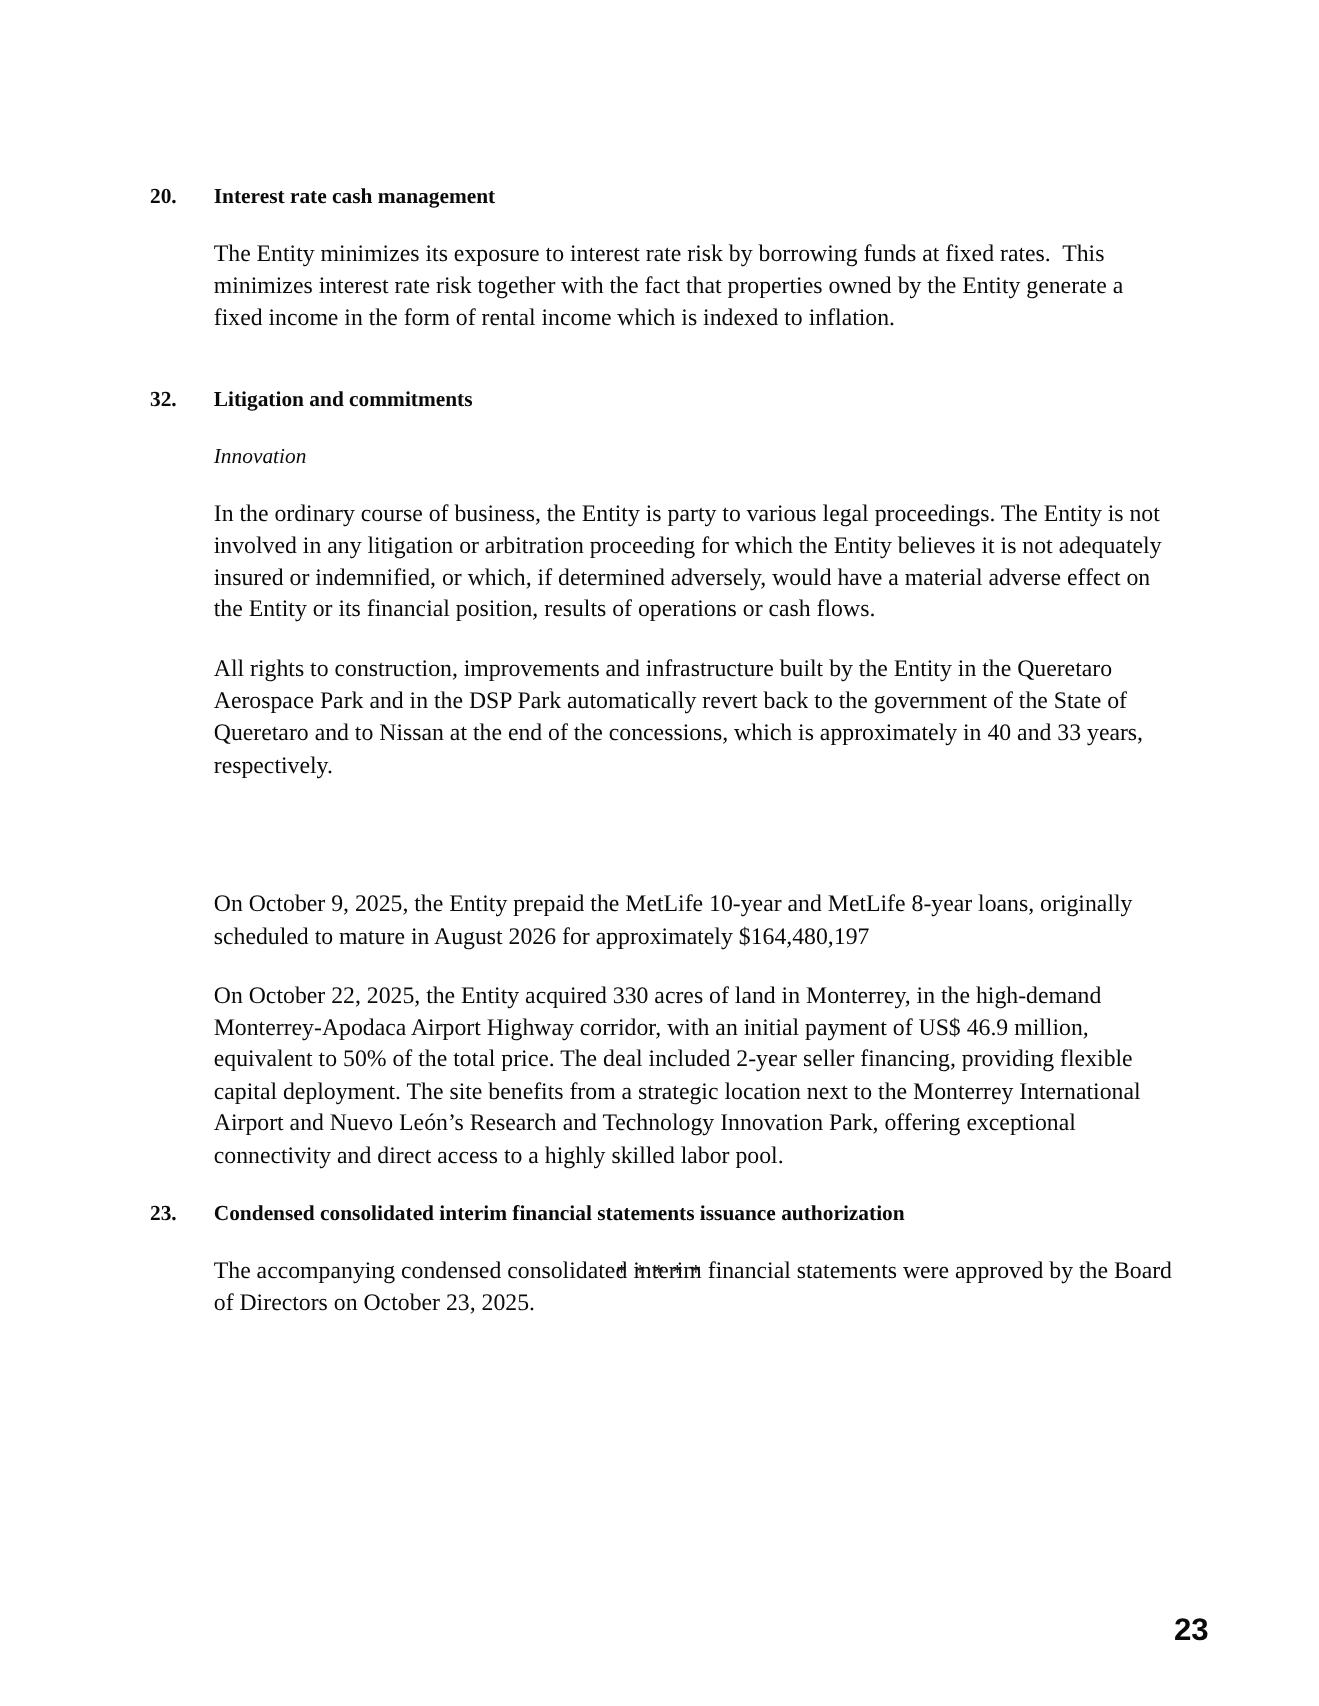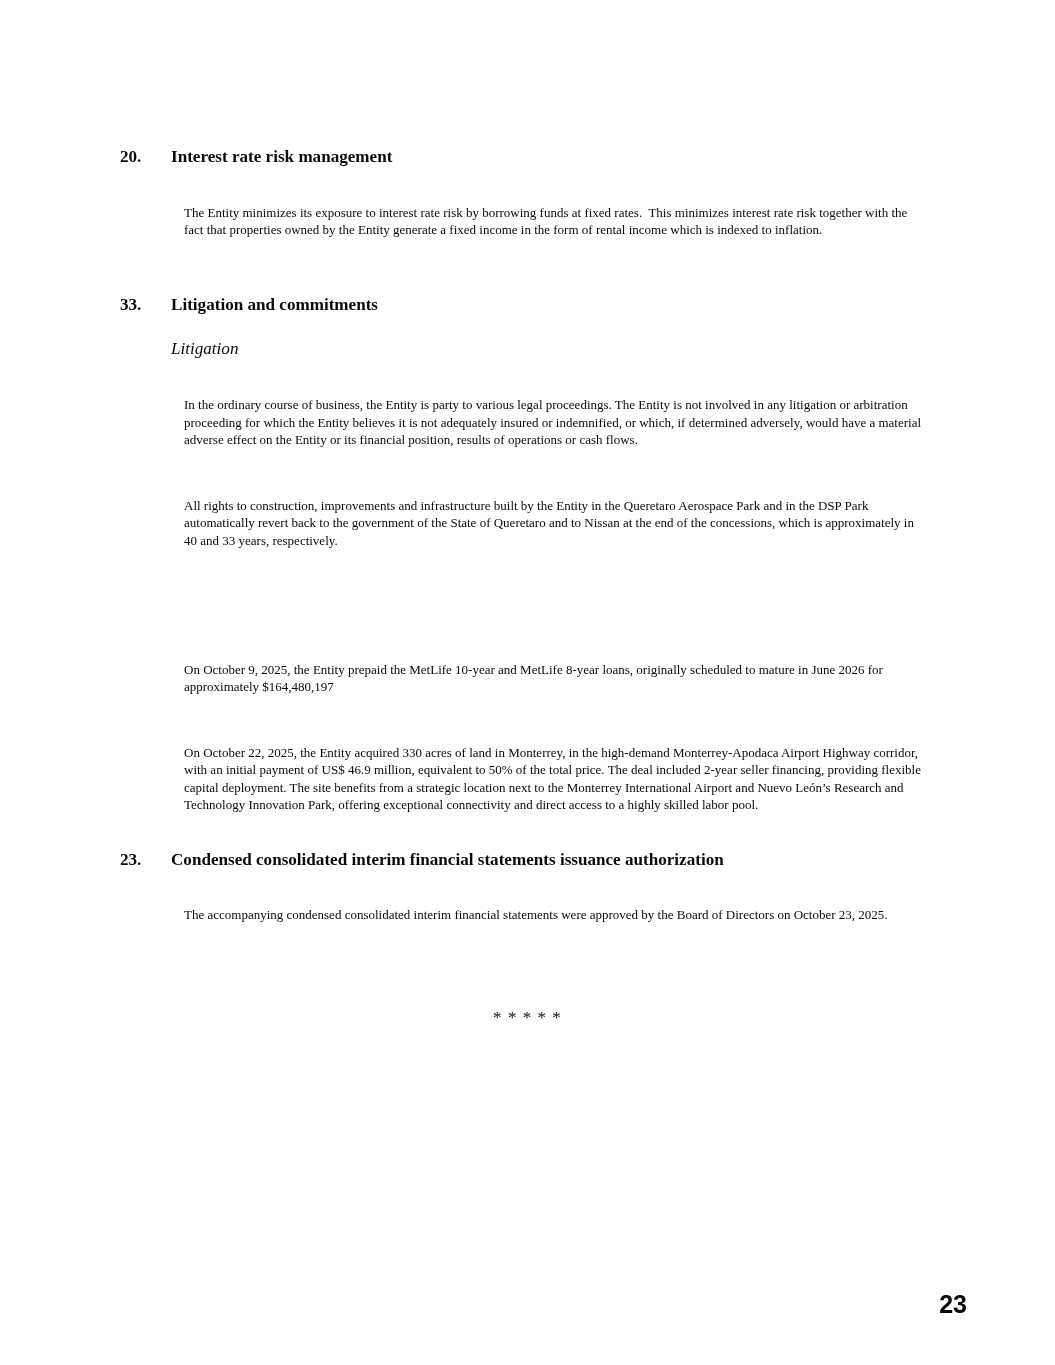--- a/index.html
+++ b/index.html
@@ -42,22 +42,22 @@
   }
   .section-title {
     flex: 1 1 auto;
     font-weight: bold;
   }
   
   .body-block {
     margin-left: 51px;
   }
   p.para {
-    margin: 13px;
-    font-size: 13px;
+    margin: 0;
+    font-size: 19px;
     line-height: 1.345;
     text-align: left;
     white-space: pre-wrap;
   }
   p.subhead {
     margin: 0;
     font-size: 17.1px;
     line-height: 1.345;
     font-style: italic;
   }
@@ -86,52 +86,52 @@
 </head>
 <body>
 
 <div class="page">
 
   <div class="content">
 
     <div class="section">
       <div class="section-head">
         <span class="section-num">20.</span>
-        <span class="section-title">Interest rate risk management</span>
+        <span class="section-title">Interest rate cash management</span>
       </div>
       <div class="gap-md"></div>
       <div class="body-block">
         <p class="para">The Entity minimizes its exposure to interest rate risk by borrowing funds at fixed rates.  This minimizes interest rate risk together with the fact that properties owned by the Entity generate a fixed income in the form of rental income which is indexed to inflation.</p>
       </div>
     </div>
 
     <div class="gap-xl"></div>
 
     <div class="section">
       <div class="section-head">
-        <span class="section-num">33.</span>
+        <span class="section-num">32.</span>
         <span class="section-title">Litigation and commitments</span>
       </div>
       <div class="gap-md"></div>
       <div class="body-block">
-        <p class="subhead">Litigation</p>
+        <p class="subhead">Innovation</p>
         <div class="gap-md"></div>
         <p class="para">In the ordinary course of business, the Entity is party to various legal proceedings. The Entity is not involved in any litigation or arbitration proceeding for which the Entity believes it is not adequately insured or indemnified, or which, if determined adversely, would have a material adverse effect on the Entity or its financial position, results of operations or cash flows.</p>
         <div class="gap-md"></div>
         <p class="para">All rights to construction, improvements and infrastructure built by the Entity in the Queretaro Aerospace Park and in the DSP Park automatically revert back to the government of the State of Queretaro and to Nissan at the end of the concessions, which is approximately in 40 and 33 years, respectively.</p>
       </div>
     </div>
 
     <div class="gap-xl"></div>
 
     <div class="section">
       <div class="gap-md"></div>
       <div class="body-block">
         <div class="gap-md"></div>
-        <p class="para">On October 9, 2025, the Entity prepaid the MetLife 10-year and MetLife 8-year loans, originally scheduled to mature in June 2026 for approximately $164,480,197</p>
+        <p class="para">On October 9, 2025, the Entity prepaid the MetLife 10-year and MetLife 8-year loans, originally scheduled to mature in August 2026 for approximately $164,480,197</p>
         <div class="gap-md"></div>
         <p class="para">On October 22, 2025, the Entity acquired 330 acres of land in Monterrey, in the high-demand Monterrey-Apodaca Airport Highway corridor, with an initial payment of US$ 46.9 million, equivalent to 50% of the total price. The deal included 2-year seller financing, providing flexible capital deployment. The site benefits from a strategic location next to the Monterrey International Airport and Nuevo León’s Research and Technology Innovation Park, offering exceptional connectivity and direct access to a highly skilled labor pool.</p>
       </div>
     </div>
 
     <div class="gap-md"></div>
 
     <div class="section">
       <div class="section-head">
         <span class="section-num">23.</span>

